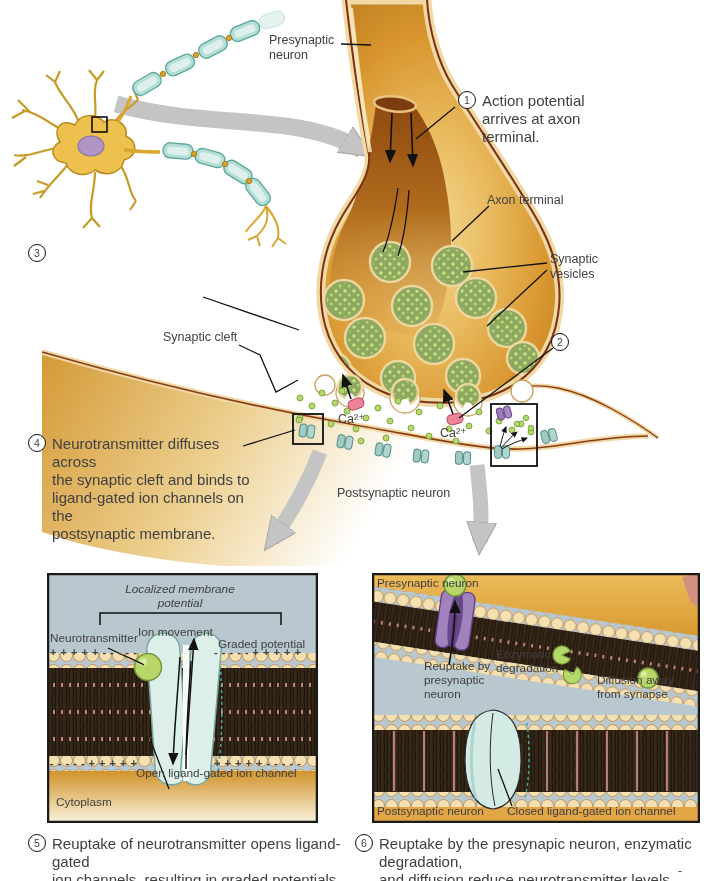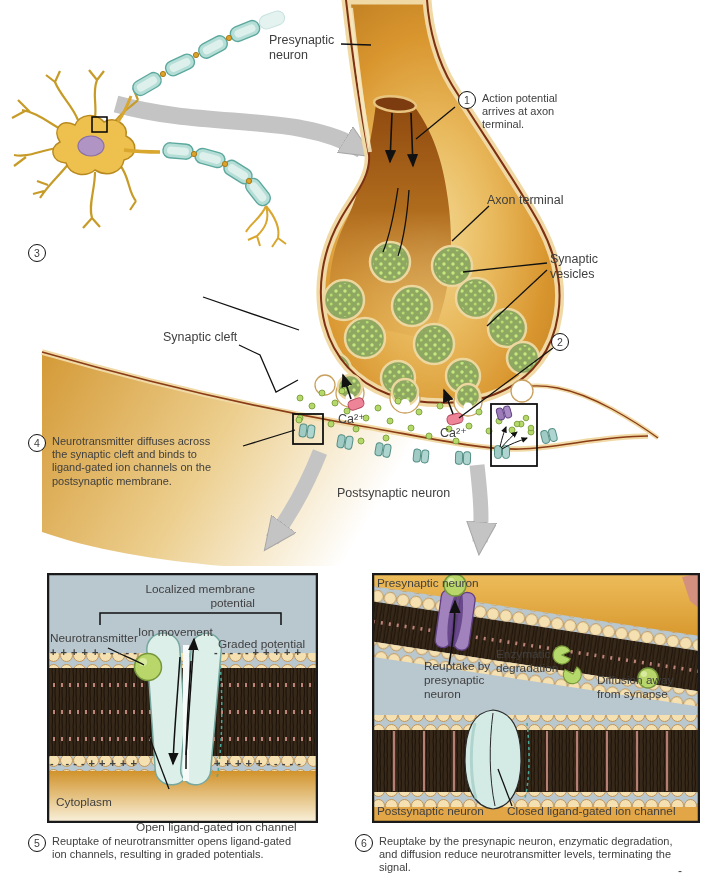--- a/index.html
+++ b/index.html
@@ -1,26 +1,26 @@
 <!DOCTYPE html>
 <html><head>
 <meta charset="utf-8">
 <style>
   html,body{margin:0;padding:0;background:#fff;}
   .stage{position:relative;width:722px;height:881px;background:#fff;overflow:hidden;
          font-family:"Liberation Sans","DejaVu Sans",sans-serif;color:#404040;padding-left:36px;}
   .stage svg{position:absolute;}
   .lbl{position:absolute;font-size:12.5px;line-height:1.18;white-space:pre-line;}
   .lbl.small{font-size:11.8px;}
-  .lbl.center{text-align:right;}
+  .lbl.center{text-align:center;font-style:italic;}
   .charges{position:absolute;font-size:11px;font-weight:bold;white-space:pre;letter-spacing:.5px;}
   .step{position:absolute;display:flex;gap:6px;align-items:flex-start;}
   .num{flex:0 0 auto;width:16px;height:16px;border:1.3px solid #111;border-radius:50%;
        display:flex;align-items:center;justify-content:center;font-size:10.5px;background:#fff;margin-top:-1px;}
-  .step .t{font-size:11px;line-height:1.2;white-space:pre-line;}
+  .step .t{font-size:15px;line-height:1.2;white-space:pre-line;}
   .ves{fill:#8ea761;stroke:#ecd79e;stroke-width:2.5;}
   .ldr{stroke:#111;stroke-width:1.3;fill:none;}
   .stray{position:absolute;font-size:12px;}
 </style>
 </head>
 <body>
 
 <div class="stage">
 
 <svg width="722" height="566" viewBox="0 0 722 566" style="left:0;top:0">
@@ -445,21 +445,21 @@
 
 <div class="lbl small center" style="left:105px;top:583px;width:150px">Localized membrane
 potential</div>
 <div class="lbl small" style="left:138px;top:626px">Ion movement</div>
 <div class="lbl small" style="left:50px;top:632px">Neurotransmitter</div>
 <div class="lbl small" style="left:218px;top:638px">Graded potential</div>
 <div class="charges" style="left:50px;top:646px">+ + + + + - - - - -</div>
 <div class="charges" style="left:214px;top:646px">- - - - - + + + + +</div>
 <div class="charges" style="left:50px;top:757px">- - - - - + + + + +</div>
 <div class="charges" style="left:214px;top:757px">+ + + + + - - - - -</div>
-<div class="lbl small" style="left:136px;top:821px">Open ligand-gated ion channel</div>
+<div class="lbl small" style="left:136px;top:767px">Open ligand-gated ion channel</div>
 <div class="lbl small" style="left:56px;top:796px">Cytoplasm</div>
 
 <div class="lbl small" style="left:377px;top:577px">Presynaptic neuron</div>
 <div class="lbl small" style="left:424px;top:660px">Reuptake by
 presynaptic
 neuron</div>
 <div class="lbl small" style="left:496px;top:648px">Enzymatic
 degradation</div>
 <div class="lbl small" style="left:597px;top:674px">Diffusion away
 from synapse</div>

